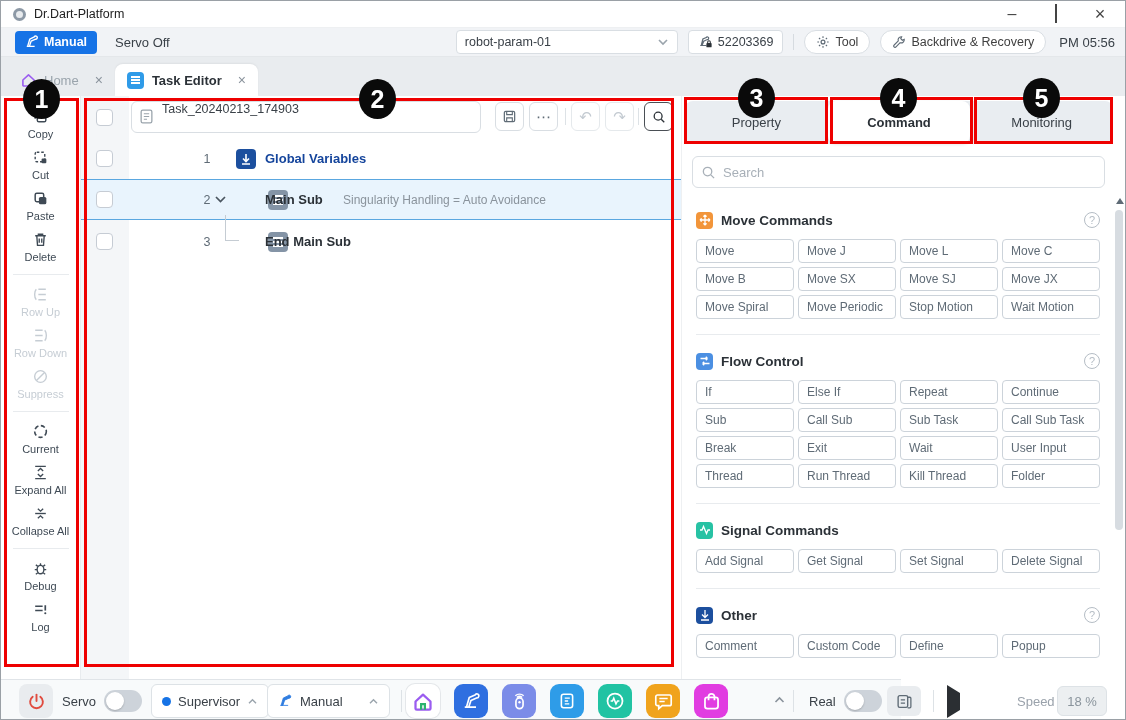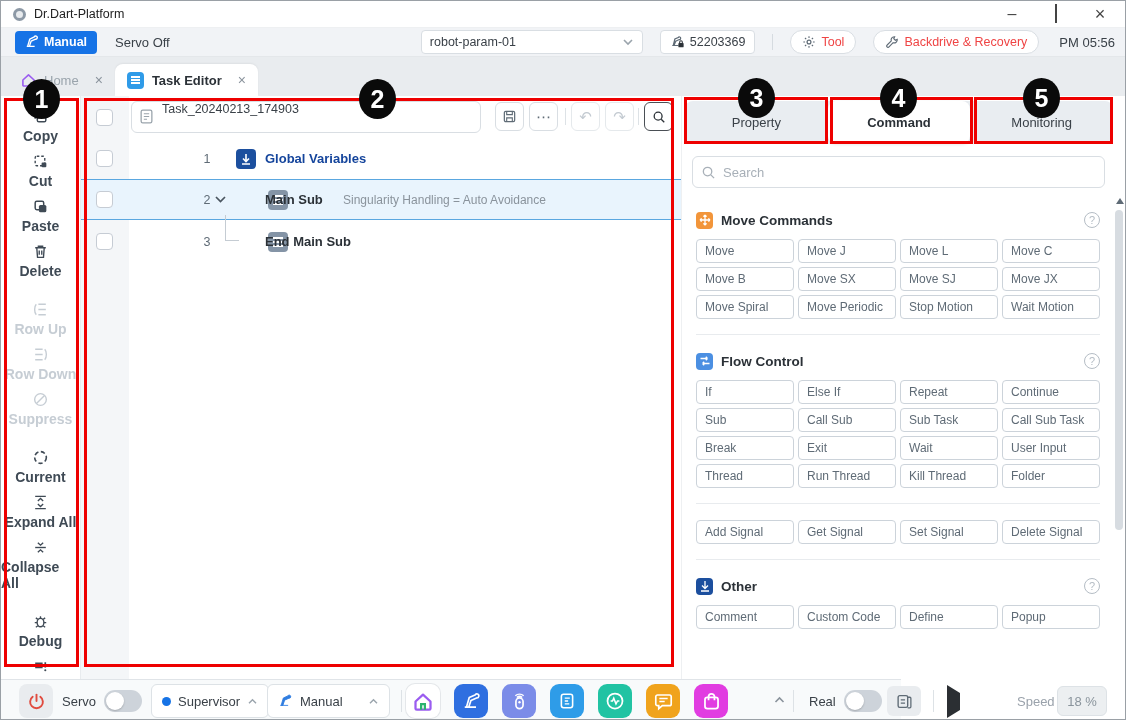--- a/index.html
+++ b/index.html
@@ -15,41 +15,41 @@
   .app-ico { width:13px; height:13px; border-radius:50%; background:#8d99a6; margin:0 8px 0 12px; position:relative;}
   .app-ico::after{content:""; position:absolute; inset:3px; border-radius:50%; background:#e8ebee;}
   .win-title { font-size:12.5px; color:#222; }
   .win-ctrls { margin-left:auto; display:flex; align-items:center; gap:26px; padding-right:18px; }
   .win-btn { font-size:16px; color:#444; width:18px; text-align:center; cursor:default; line-height:18px;}
   .win-max { width:11px; height:11px; border:1.4px solid #444; }
   
   .toolbar { position:absolute; left:0; top:27px; width:1126px; height:29px; background:#f1f3f6; display:flex; align-items:center; border-bottom:1px solid #e4e7ea;}
   .mode-btn { margin-left:14px; height:23px; background:#1673e6; border-radius:4px; color:#fff; font-weight:bold; font-size:12.5px; display:flex; align-items:center; gap:5px; padding:0 10px;}
   .servo-off { margin-left:18px; font-size:13px; color:#3a4148; }
-  .tb-right { margin-left:auto; display:flex; align-items:center; gap:17px; padding-right:12px; }
+  .tb-right { margin-left:auto; display:flex; align-items:center; gap:10px; padding-right:12px; }
   .param-select { width:222px; height:24px; background:#fff; border:1px solid #d9dee3; border-radius:4px; display:flex; align-items:center; font-size:12.5px; color:#3a4148; padding:0 8px; }
   .param-select .chev { margin-left:auto; }
   .robot-id { height:24px; background:#fff; border:1px solid #d9dee3; border-radius:4px; display:flex; align-items:center; gap:5px; font-size:12.5px; padding:0 9px; color:#3a4148; }
   .tb-sep { width:1px; height:16px; background:#d6dbe0; }
-  .tb-btn { height:24px; background:#fff; border:1px solid #d9dee3; border-radius:12px; display:flex; align-items:center; gap:5px; font-size:12.5px; color:#ef4444; padding:8px 11px; }
+  .tb-btn { height:24px; background:#fff; border:1px solid #d9dee3; border-radius:12px; display:flex; align-items:center; gap:5px; font-size:12.5px; color:#404040; padding:8px 11px; }
   .clock { font-size:13px; color:#3a4148; margin-left:3px; }
   
   .tabbar { position:absolute; left:0; top:56px; width:1126px; height:39px; background:#e9ecef; display:flex; align-items:flex-end; padding-left:8px; }
   .tab { height:32px; display:flex; align-items:center; gap:8px; padding:0 12px; font-size:13px; border-radius:8px 8px 0 0; min-width:100px;}
   .tab.inactive { color:#9aa4ac; }
   .tab.active { background:#fff; color:#2b3137; font-weight:bold; box-shadow:0 -1px 2px rgba(0,0,0,.05);}
   .tab .x { color:#8a939c; font-size:14px; margin-left:8px; font-weight:normal;}
   .tab-ico-doc { width:17px; height:17px; border-radius:4px; background:#2f9be8; position:relative;}
   .tab-ico-doc::after{content:""; position:absolute; left:4px; top:4px; width:9px; height:2px; background:#fff; box-shadow:0 3px 0 #fff, 0 6px 0 #fff;}
   
   .content { position:absolute; left:0; top:95px; width:1126px; height:583px; background:#fff; }
   
   .sidebar { position:absolute; left:0; top:0; width:80px; height:583px; border-right:1px solid #e8ebee; display:flex; flex-direction:column; align-items:center; padding-top:12px;}
   .sb-item { display:flex; flex-direction:column; align-items:center; gap:3px; margin-bottom:9px; color:#3f4a55;}
-  .sb-item .lbl { font-size:14px;font-weight:bold; }
+  .sb-item .lbl { font-size:11px; }
   .sb-item.disabled { color:#c6cdd4; }
   .sb-sep { width:56px; height:1px; background:#e8ebee; margin:2px 0 11px 0; }
   
   .editor { position:absolute; left:80px; top:0; width:600px; height:583px; }
   .ed-strip { position:absolute; left:0; top:0; bottom:0; width:48px; background:#f4f6f8; }
   .ed-toolbar { position:absolute; left:0; top:0; width:600px; height:42px; display:flex; align-items:center; }
   .chkbox { width:17px; height:17px; background:#fff; border:1.5px solid #c6ccd4; border-radius:4px; flex:none;}
   .ed-toolbar .chkbox { margin-left:15px; }
   .task-input { position:absolute; left:50px; top:5px; width:350px; height:32px; border:1px solid #d9dee3; border-radius:6px; background:#fff; font-size:12.5px; color:#3a4148; padding:0 8px 16px 30px; font-family:"Liberation Sans",sans-serif;}
   .task-doc-ico { position:absolute; left:59px; top:13px; }
@@ -387,20 +387,28 @@
         <button class="cmd-btn">Exit</button>
         <button class="cmd-btn">Wait</button>
         <button class="cmd-btn">User Input</button>
         <button class="cmd-btn">Thread</button>
         <button class="cmd-btn">Run Thread</button>
         <button class="cmd-btn">Kill Thread</button>
         <button class="cmd-btn">Folder</button>
       </div>
       <div class="sec-div"></div>
 
+      <div class="sec-head">
+        <span class="sec-ico" style="background:#27c2a4">
+          <svg width="12" height="12" viewBox="0 0 12 12">
+              <path d="M1 6h2l1.5-3.5 3 7L9 6h2" fill="none" stroke="#fff" stroke-width="1.3"></path>
+            </svg>
+        </span>
+        <span class="sec-title">Signal Commands</span>
+      </div>
       <div class="cmd-grid">
         <button class="cmd-btn">Add Signal</button>
         <button class="cmd-btn">Get Signal</button>
         <button class="cmd-btn">Set Signal</button>
         <button class="cmd-btn">Delete Signal</button>
       </div>
       <div class="sec-div"></div>
 
       <div class="sec-head">
         <span class="sec-ico" style="background:#1c4f9e">

